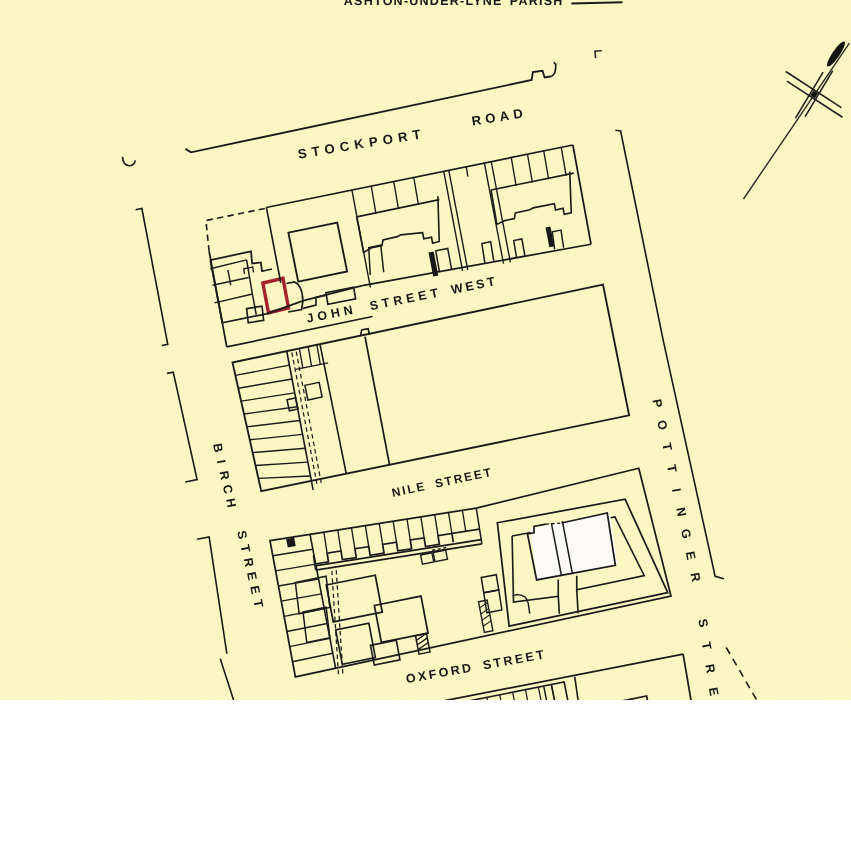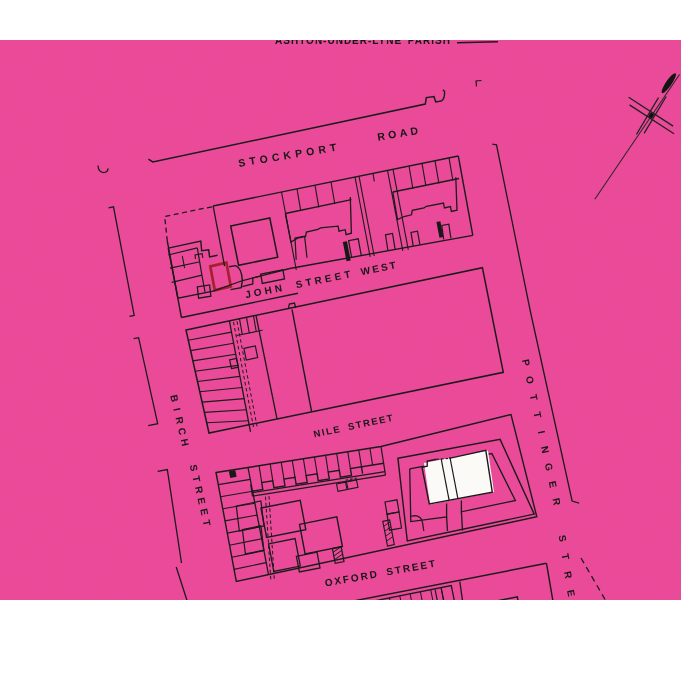--- a/index.html
+++ b/index.html
@@ -1,16 +1,16 @@
 <!DOCTYPE html>
 <html><head>
 <meta charset="utf-8">
 <style>
 html,body{margin:0;padding:0;background:#ffffff;}
-#map{position:relative;width:681px;height:560px;background:#ec4899;overflow:hidden;margin-top:40px;}
+#map{position:relative;width:681px;height:560px;background:#fef9c3;overflow:hidden;}
 svg{position:absolute;left:0;top:0;}
 </style>
 </head>
 <body>
 
 <div id="map">
 <svg width="681" height="690" viewBox="0 0 681 690">
 
 <filter id="pn">
         <feTurbulence type="fractalNoise" baseFrequency="0.9" numOctaves="2" result="n"></feTurbulence>

